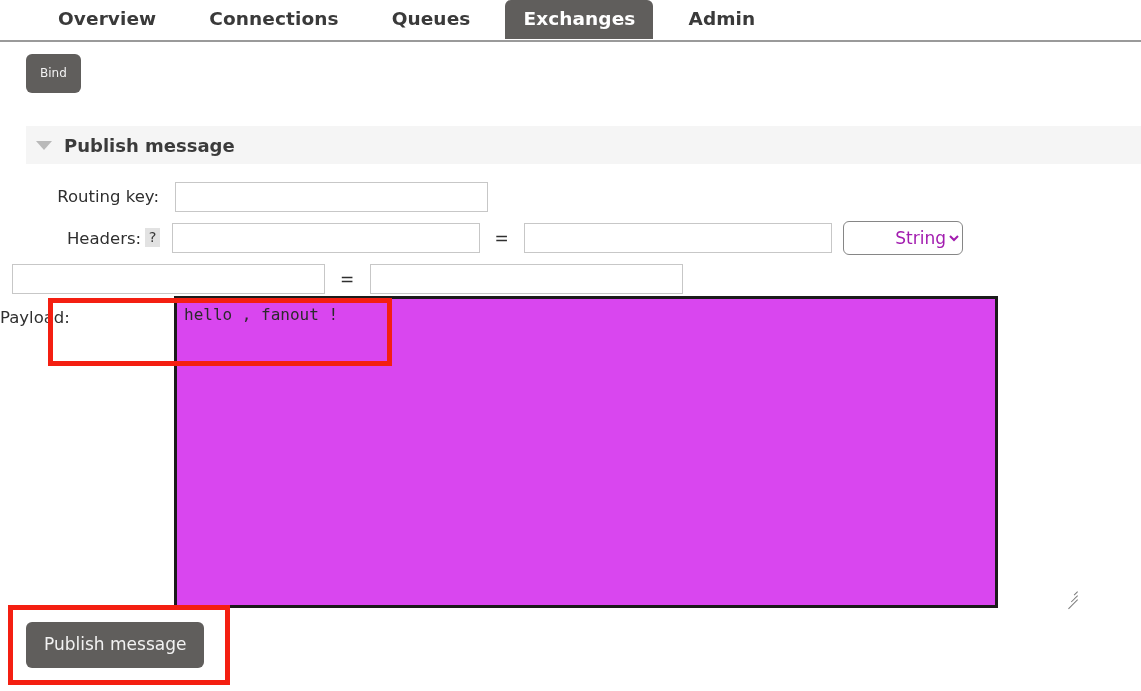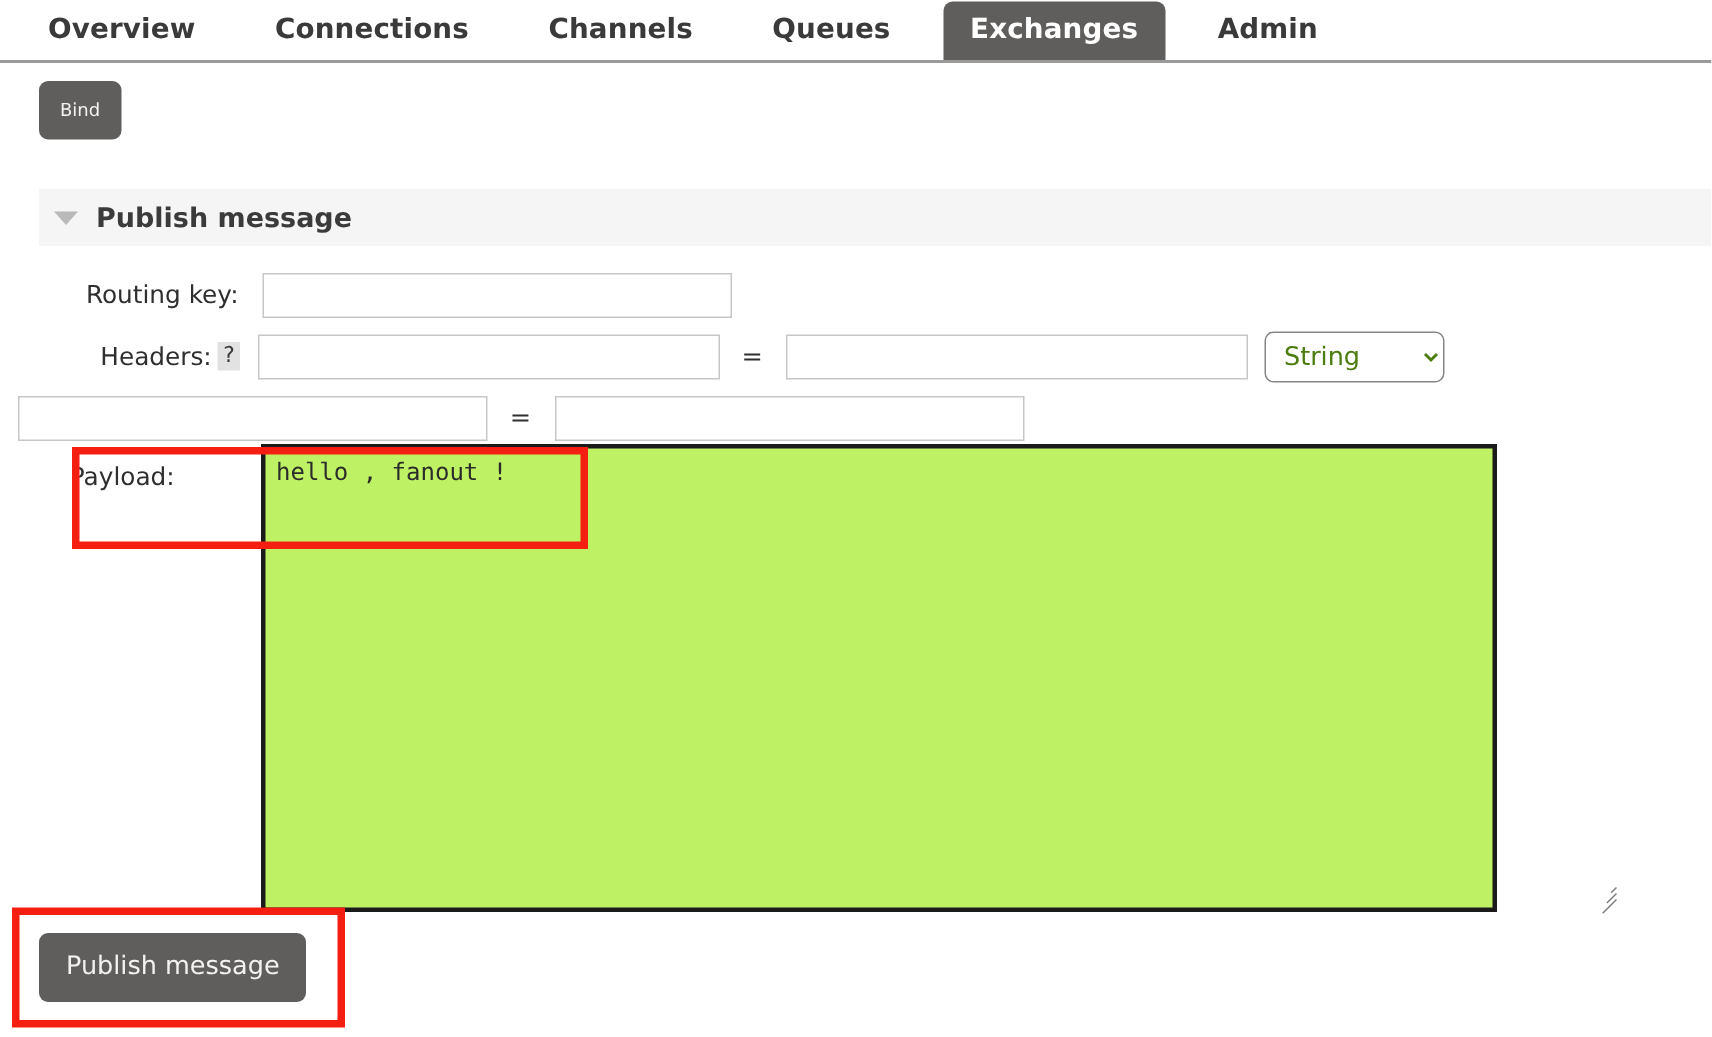--- a/index.html
+++ b/index.html
@@ -20,23 +20,23 @@
   .tabbar {
     position: absolute;
     left: 0; top: 0;
     width: 1141px;
     height: 42px;
     border-bottom: 2px solid #9a9a9a;
     box-sizing: border-box;
   }
   .tabs {
     display: flex;
-    align-items: center;
+    align-items: flex-start;
     height: 40px;
-    padding-left: 14px;
+    padding-left: 40px;
   }
   .tab {
     font-size: 18.5px;
     font-weight: bold;
     color: #3a3a3a;
     padding: 9px 18px 10px 18px;
     margin-right: 17px;
     line-height: 20px;
     border-radius: 6px 6px 0 0;
     white-space: nowrap;
@@ -142,53 +142,54 @@
     font-size: 17px;
     color: #2f2f2f;
     margin-left: 11px;
   }
   .type-select {
     margin-left: 11px;
     width: 122px;
     height: 34px;
     font-family: "DejaVu Sans", "Liberation Sans", sans-serif;
     font-size: 17px;
-    color: #4d7c0f;
+    color: #a21caf;
     padding-left: 8px;
     border: 1px solid #868686;
     border-radius: 6px;
     background: #ffffff;
     cursor: pointer;
+    text-align: right;
   }
 
   
   .payload-row {
     position: absolute;
     left: 0;
     top: 296px;
     width: 1141px;
     height: 315px;
   }
   .payload-label {
     position: absolute;
     left: 0; top: 12px;
     width: 163px;
-    text-align: center;
+    text-align: left;
     font-size: 16.5px;
     color: #2f2f2f;
   }
   .payload-area {
     position: absolute;
     left: 174px;
     top: 0;
     width: 824px;
     height: 312px;
     box-sizing: border-box;
     border: 3px solid #1b1b1b;
-    background: #bef264;
+    background: #d946ef;
     font-family: "DejaVu Sans Mono", "Liberation Mono", monospace;
     font-size: 16px;
     line-height: 20px;
     color: #2b2b2b;
     padding: 6px 6px 6px 7px;
     outline: none;
     resize: none;
     overflow: hidden;
     white-space: pre;
   }
@@ -238,21 +239,20 @@
   #annot-payload { left: 48px;  top: 298px; width: 344px; height: 68px; }
   #annot-publish { left: 8px;   top: 605px; width: 222px; height: 80px; }
 </style>
 </head>
 <body>
 
 <div class="tabbar">
   <div class="tabs">
     <div class="tab">Overview</div>
     <div class="tab">Connections</div>
-    <div class="tab">Channels</div>
     <div class="tab">Queues</div>
     <div class="tab active">Exchanges</div>
     <div class="tab">Admin</div>
   </div>
 </div>
 
 <button class="bind-btn">Bind</button>
 
 <div class="section-head">
   <div class="collapse-tri"></div>

